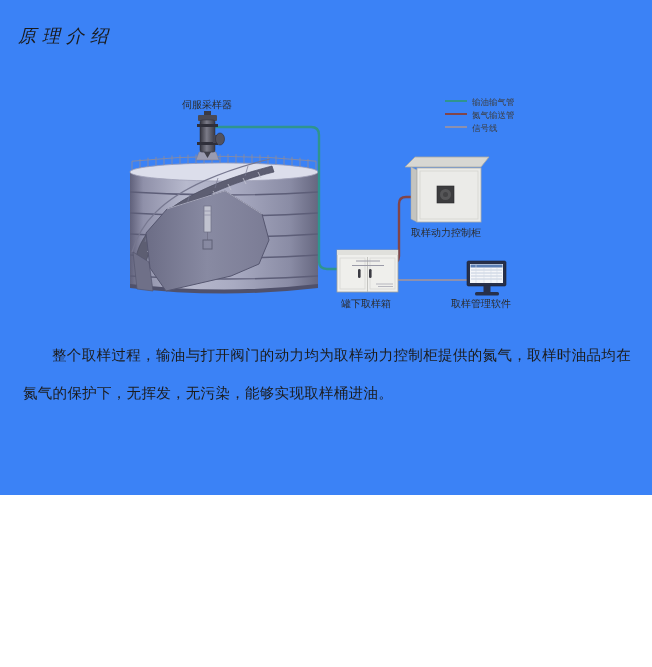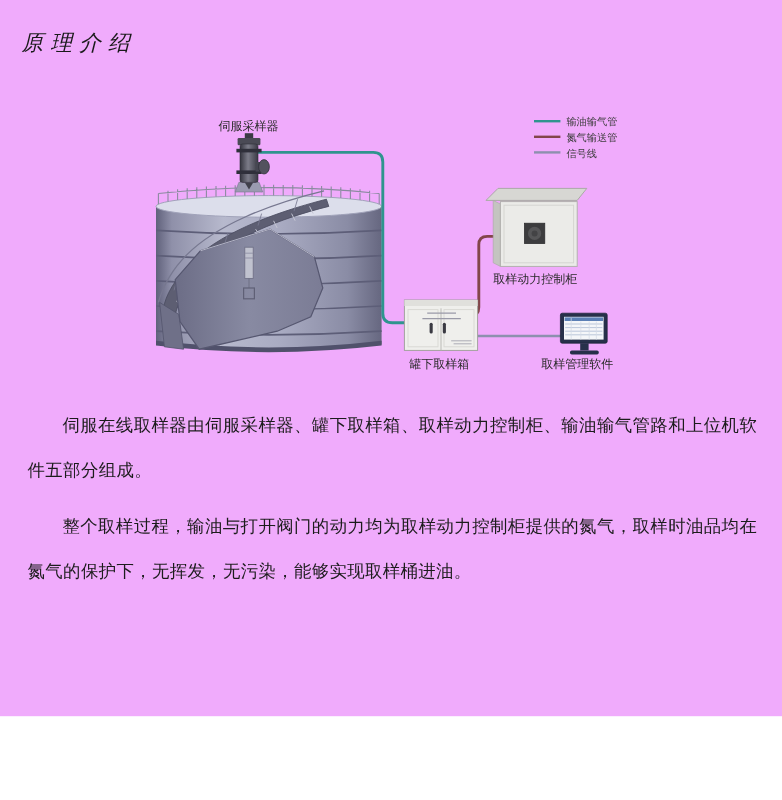--- a/index.html
+++ b/index.html
@@ -1,19 +1,19 @@
 <!DOCTYPE html>
 <html><head>
 <meta charset="utf-8">
 <style>
   html,body{margin:0;padding:0;background:#ffffff;}
   .page{
     position:relative;
-    width:652px;height:597px;
-    background:#f0abfc;
+    width:652px;height:495px;
+    background:#3b82f6;
     overflow:hidden;
     font-family:"Liberation Sans",sans-serif;
   }
   .doc-title{
     position:absolute;left:18px;top:24px;
     font-family:"DejaVu Serif",serif;
     font-style:italic;
     font-size:18px;
     letter-spacing:6px;
     color:#1a1a1a;
@@ -163,17 +163,16 @@
       <line x1="445" y1="101" x2="467" y2="101" stroke-width="2" stroke="#2f948e"></line>
       <text class="legend-label" x="472" y="104.5">输油输气管</text>
       <line x1="445" y1="114" x2="467" y2="114" stroke-width="2" stroke="#82454a"></line>
       <text class="legend-label" x="472" y="117.5">氮气输送管</text>
       <line x1="445" y1="127" x2="467" y2="127" stroke-width="2" stroke="#8d90ae"></line>
       <text class="legend-label" x="472" y="130.5">信号线</text>
     </g>
   </svg>
 
   <div class="content">
-    <p>伺服在线取样器由伺服采样器、罐下取样箱、取样动力控制柜、输油输气管路和上位机软件五部分组成。</p>
     <p>整个取样过程，输油与打开阀门的动力均为取样动力控制柜提供的氮气，取样时油品均在氮气的保护下，无挥发，无污染，能够实现取样桶进油。</p>
   </div>
 
 </div>
 
 </body></html>

